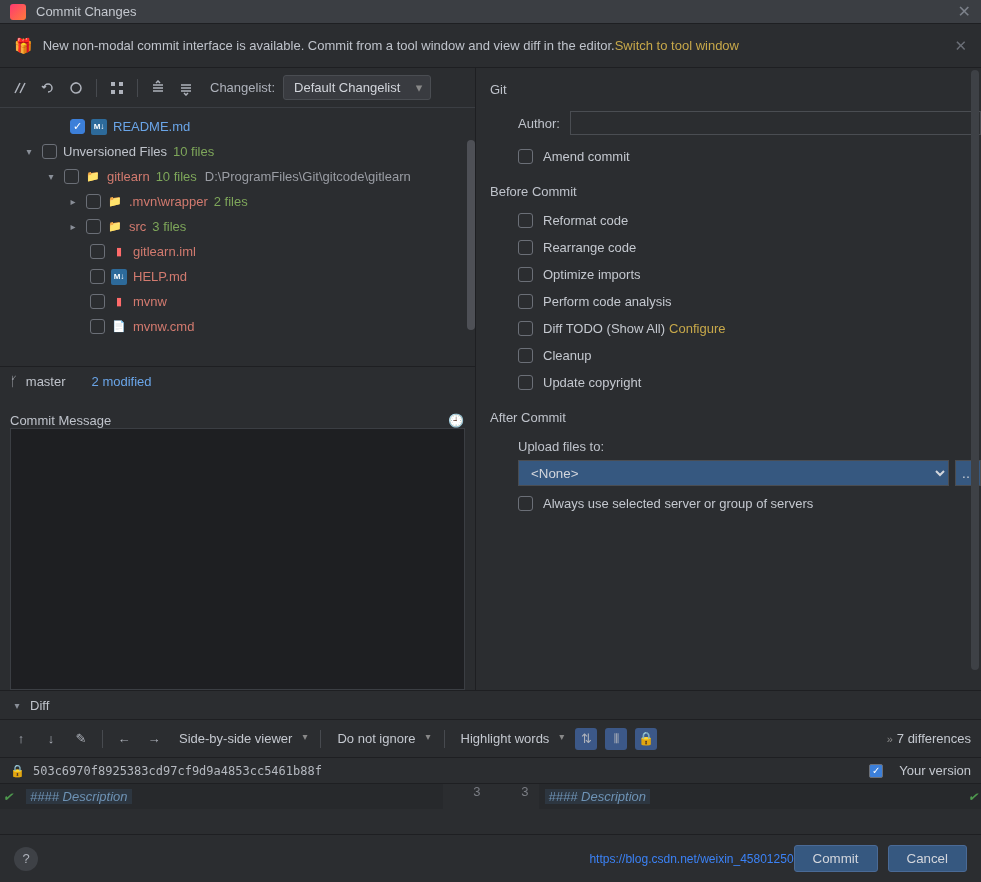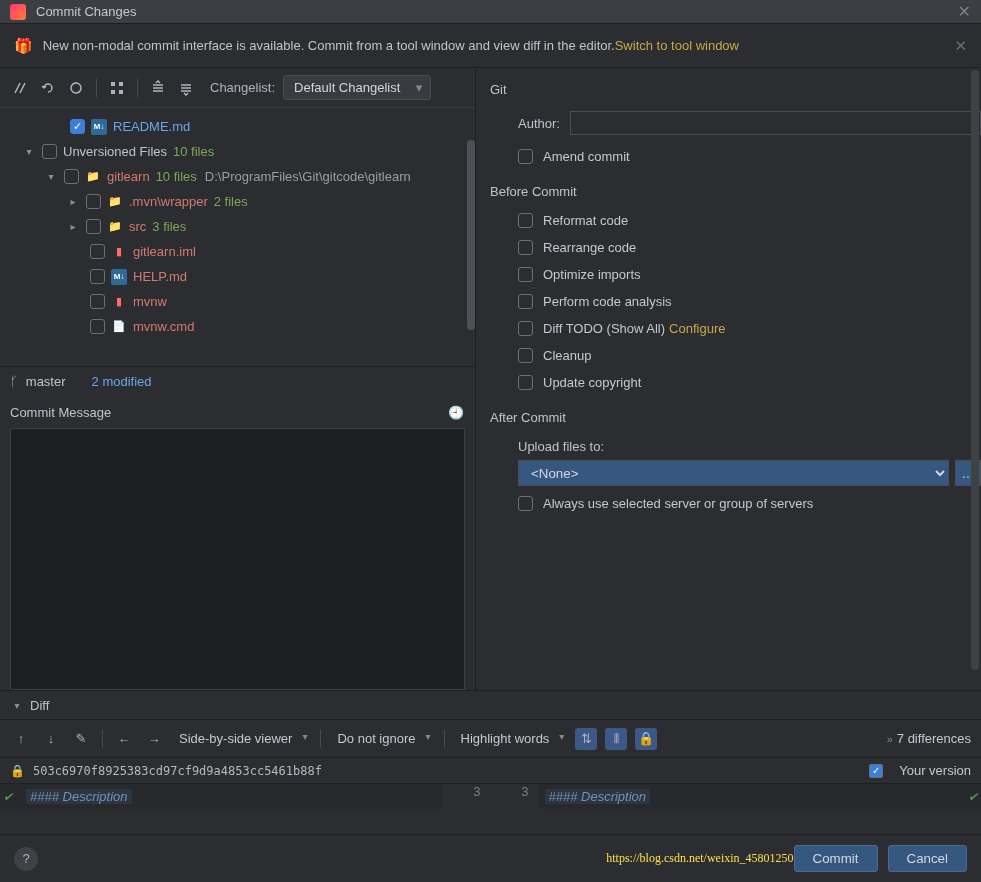--- a/index.html
+++ b/index.html
@@ -34,21 +34,21 @@
 .ticon.folder { color: #b07e3e; }
 .ticon.file { color: #ff6b6b; }
 .tlabel { color: #bfc3cb; }
 .tlabel.mod { color: #6aa5e8; }
 .tlabel.new { color: #d27a6f; }
 .tgreen { color: #7ea65a; margin-left: 6px; }
 .tpath { color: #9a9da4; margin-left: 8px; }
 .statusbar { height: 30px; display: flex; align-items: center; padding: 0 10px; border-top: 1px solid #1e1f22; gap: 8px; }
 .branch-icon { color: #9a9da4; }
 .modified { color: #6aa5e8; margin-left: 18px; }
-.cmsg-header { height: 32px; display: flex; align-items: center; padding: 0 10px; justify-content: space-between; }
+.cmsg-header { height: 32px; display: flex; align-items: flex-end; padding: 0 10px; justify-content: space-between; }
 .cmsg-header .clock { color: #8a8f98; cursor: pointer; }
 .cmsg-box { flex: 0 0 262px; margin: 0 10px; background: #1e1f22; border: 1px solid #3b3e43; }
 .right { flex: 1; padding: 14px 0 14px 14px; overflow-y: auto; position: relative; }
 .right-scroll { position: absolute; right: 2px; top: 2px; width: 8px; height: 600px; background: #3e4146; border-radius: 4px; }
 .rsection { color: #bfc3cb; margin-bottom: 14px; }
 .rfield { display: flex; align-items: center; margin: 0 0 14px 28px; }
 .rfield label { margin-right: 10px; }
 .rinput { flex: 1; background: #2b2d30; border: 1px solid #4a4d52; height: 24px; }
 .rcheck { display: flex; align-items: center; margin: 0 0 12px 28px; }
 .rcheck .box { width: 15px; height: 15px; border: 1px solid #6b6f77; border-radius: 3px; margin-right: 10px; cursor: pointer; }
@@ -69,21 +69,21 @@
 .hash { color: #b5b9c0; font-family: monospace; font-size: 12px; }
 .yourver-check { width: 14px; height: 14px; border: 1px solid #6b6f77; background: #3c7fd9; margin-left: auto; margin-right: 8px; display: flex; align-items: center; justify-content: center; color: #fff; font-size: 10px; border-radius: 2px; }
 .yourver { color: #c4c8cf; }
 .diff-content { height: 26px; display: flex; border-top: 1px solid #1e1f22; font-family: monospace; font-style: italic; font-size: 13px; overflow: hidden; }
 .diff-pane { flex: 1; display: flex; align-items: center; padding: 0 6px; background: #27292c; position: relative; }
 .diff-desc { color: #6e93b5; background: #2d3640; padding: 0 4px; }
 .diff-gutter { width: 48px; text-align: right; color: #7a7d84; padding-right: 10px; font-style: normal; }
 .diff-marker { position: absolute; left: 3px; color: #4e9a4e; font-size: 12px; }
 .bottombar { position: absolute; bottom: 0; left: 0; right: 0; height: 48px; display: flex; align-items: center; padding: 0 14px; border-top: 1px solid #1e1f22; background: #2b2d30; }
 .help { width: 24px; height: 24px; border-radius: 50%; background: #3e4146; color: #aeb2bb; display: flex; align-items: center; justify-content: center; cursor: pointer; }
-.watermark { margin-left: auto; color: #fde047; font-size: 12px; margin-right: -10px; font-family: Liberation Serif, serif; }
+.watermark { margin-left: auto; color: #3b82f6; font-size: 12px; margin-right: -10px; }
 .btn { background: #365880; border: 1px solid #4a6a96; color: #d3d6dc; padding: 5px 18px; margin-left: 10px; cursor: pointer; border-radius: 3px; position: relative; }
 .differences-link { margin-left: auto; color: #c4c8cf; cursor: pointer; }
 .chev-more { color: #888; margin-right: 4px; font-size: 11px; }
 </style>
 </head>
 <body>
 
 <div class="titlebar">
   <div class="appicon"></div>
   <div class="title">Commit Changes</div>

